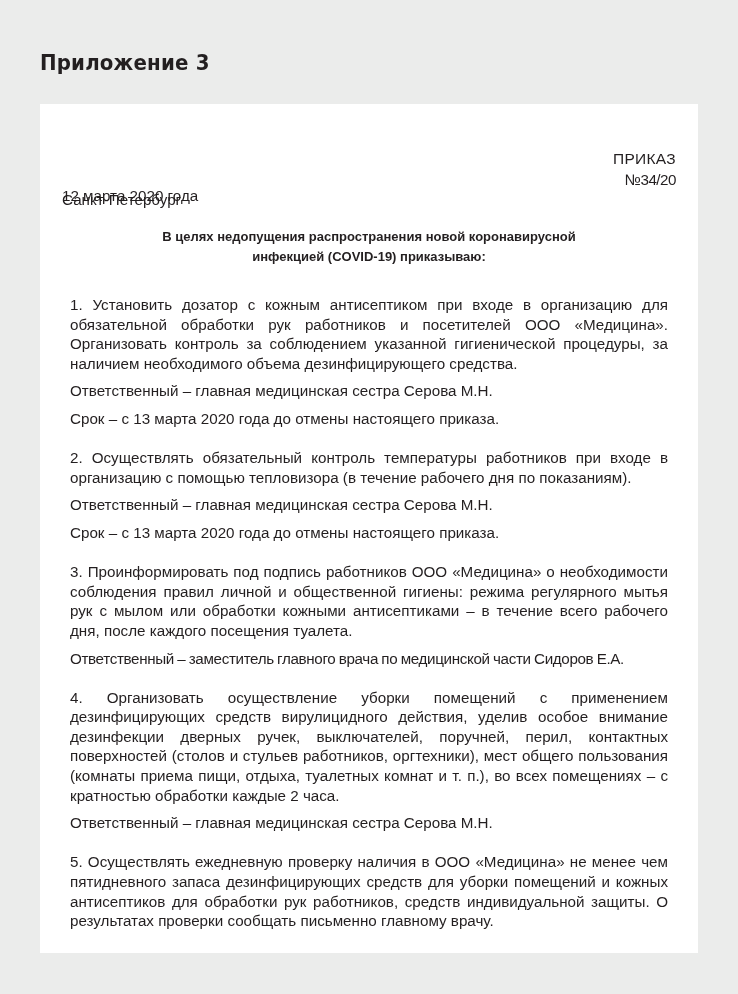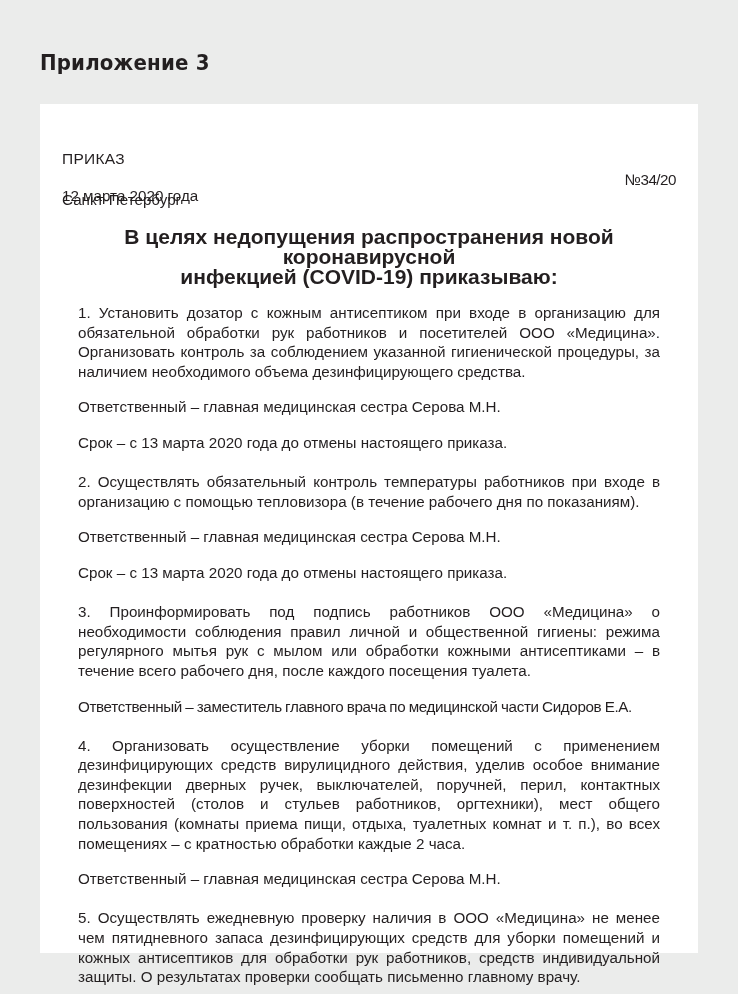--- a/index.html
+++ b/index.html
@@ -22,32 +22,32 @@
     position: absolute; left: 40px; top: 104px;
     width: 658px; height: 849px;
     background: #ffffff;
   }
   .inner {
     position: absolute; left: 22px; top: 0; width: 614px;
     font-size: 15.2px; line-height: 19.6px;
   }
   .order-title {
     position: absolute; left: 0; width: 614px; top: 45px;
-    text-align: left; font-size: 15.5px; letter-spacing: 0.3px;
+    text-align: right; font-size: 15.5px; letter-spacing: 0.3px;
   }
   .order-date { position: absolute; left: 0; top: 82px; }
   .order-number { position: absolute; right: 0; top: 66px; letter-spacing: -0.5px; }
   .order-city { position: absolute; left: 0; width: 614px; top: 86px; text-align: left; }
   .preamble {
     position: absolute; left: 0; width: 614px; top: 123px;
-    text-align: center; font-weight: bold; font-size: 21px; line-height: 20px;
+    text-align: center; font-weight: bold; font-size: 13px; line-height: 20px;
   }
   .items { position: absolute; left: 0; width: 614px; top: 183px; }
   .item { margin: 0 0 19.6px 0; }
-  .item p { margin: 16px; text-align: justify; }
+  .item p { margin: 8px; text-align: justify; }
   .narrow { letter-spacing: -0.35px; word-spacing: -0.5px; }
 </style>
 </head>
 <body>
 
 <div class="appendix-title">Приложение  3</div>
 
 <div class="card">
   <div class="inner">
     <div class="order-title">ПРИКАЗ</div>

